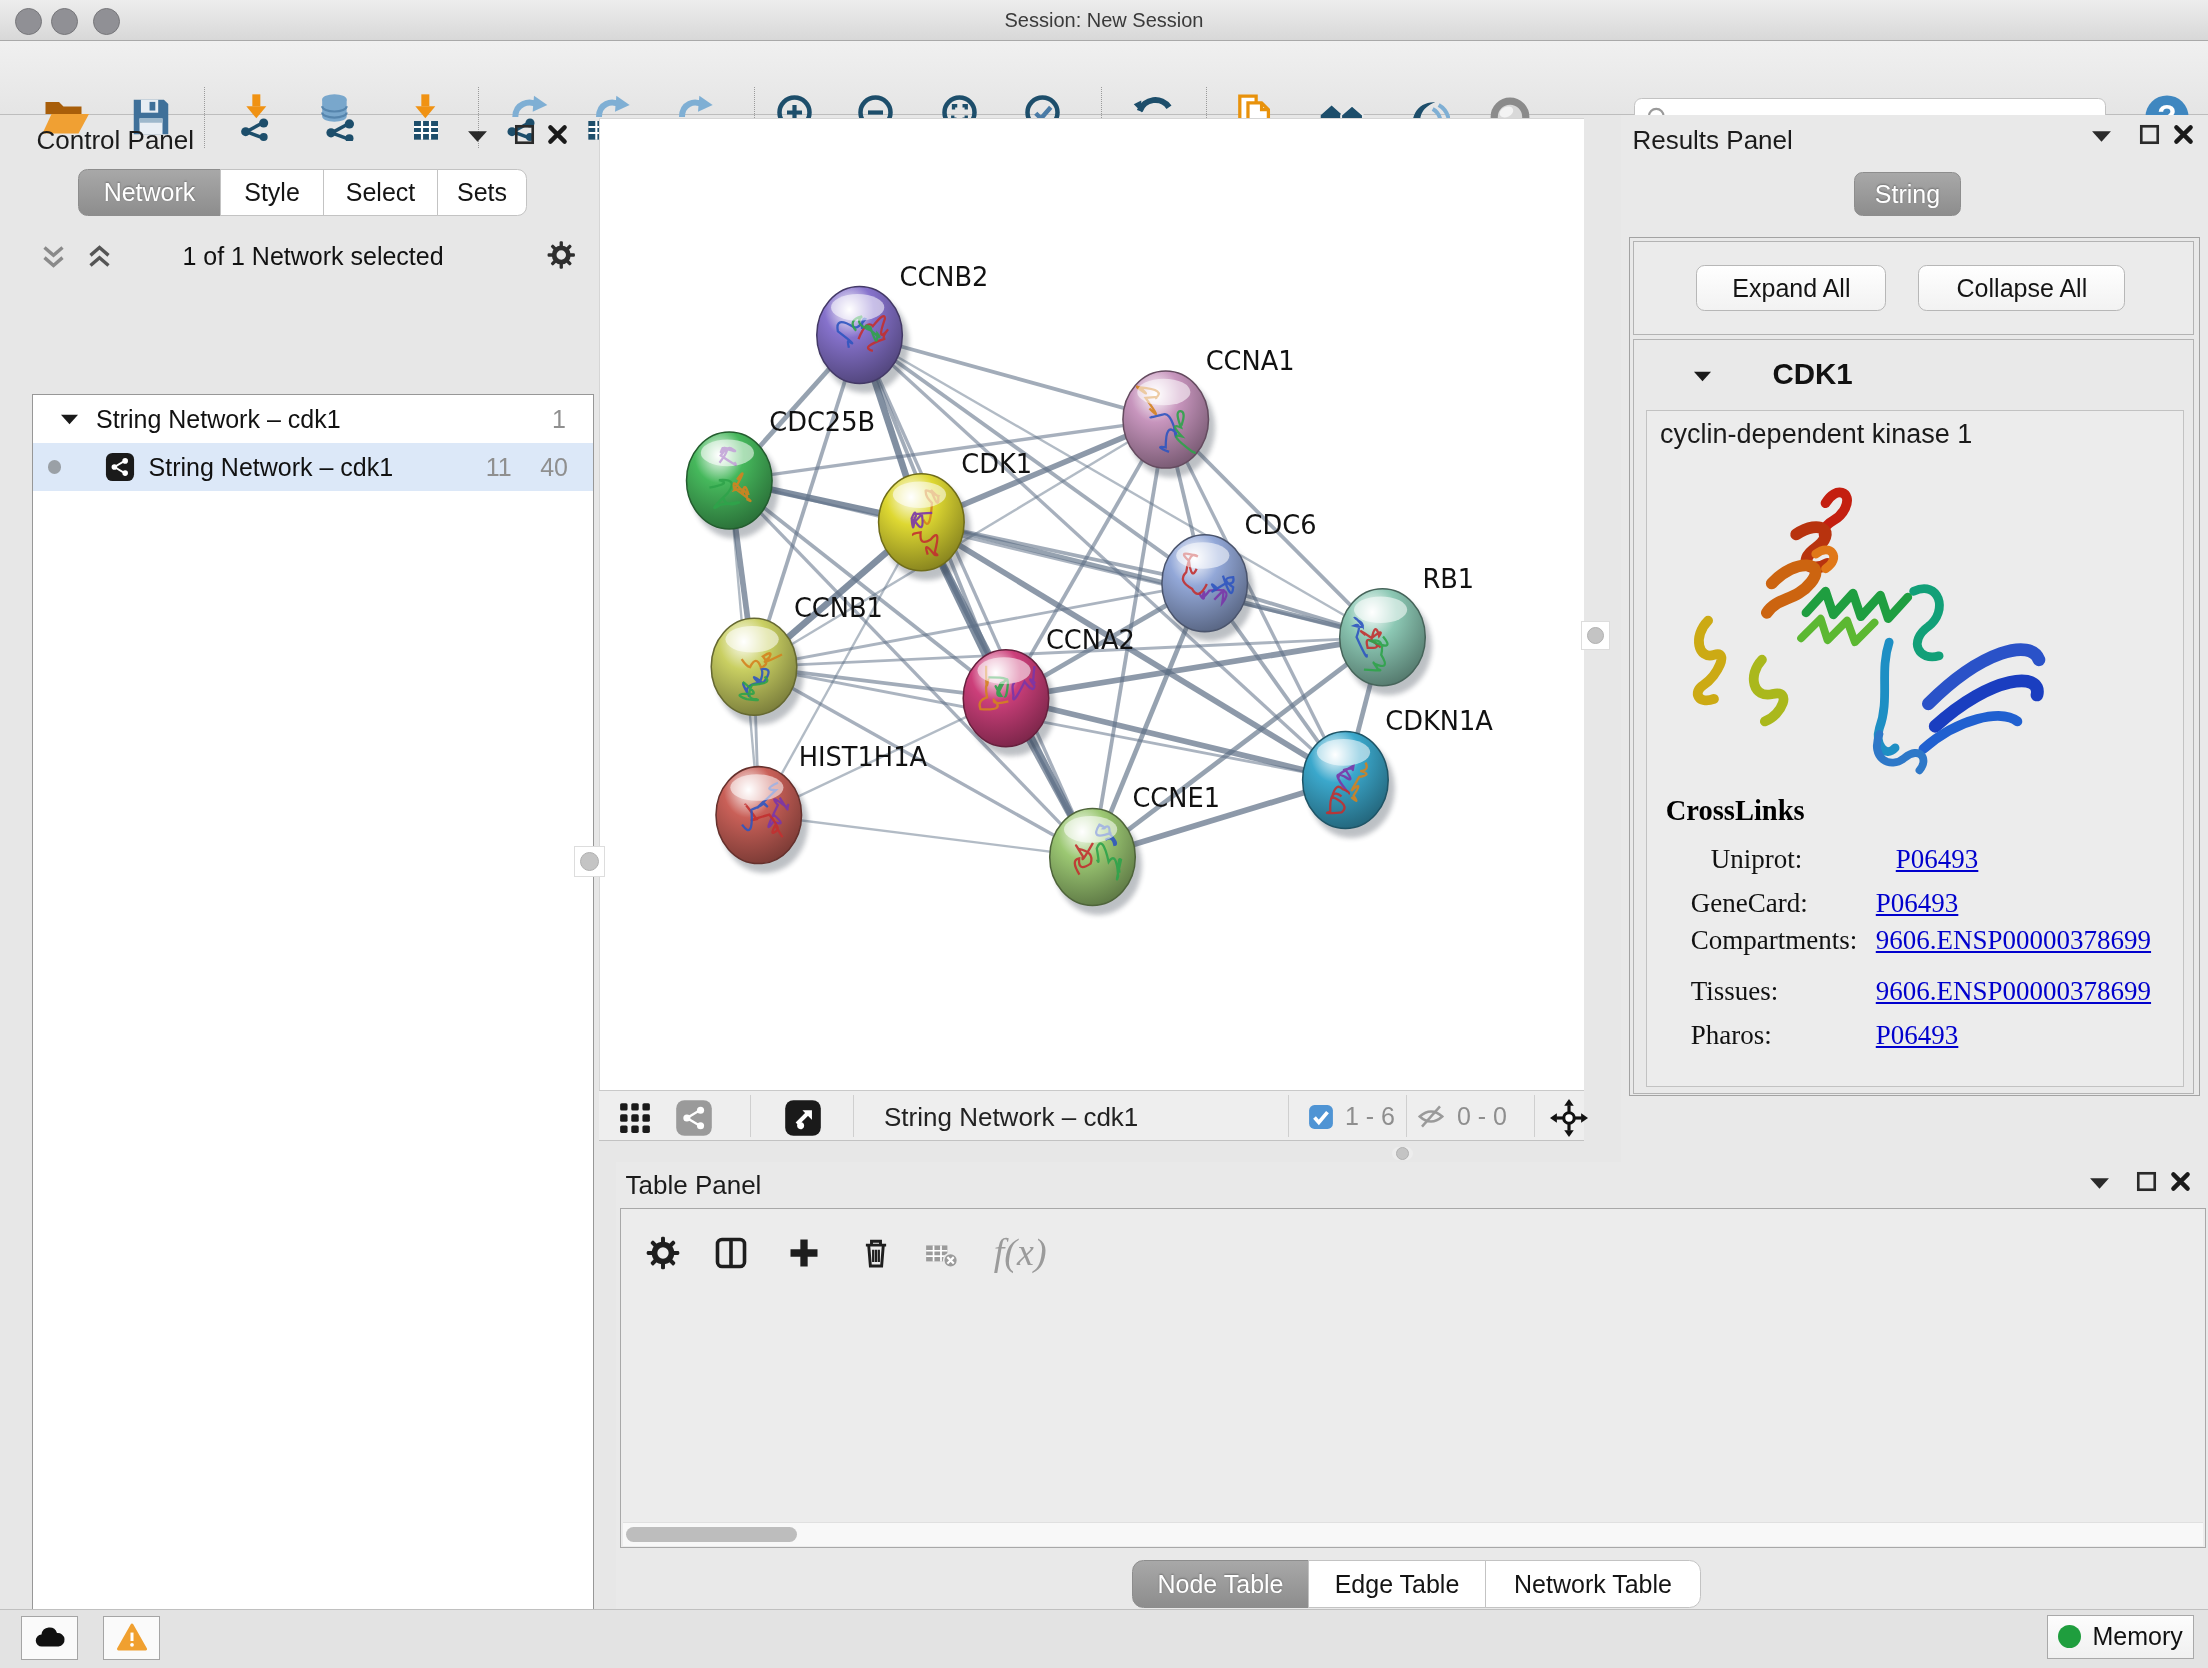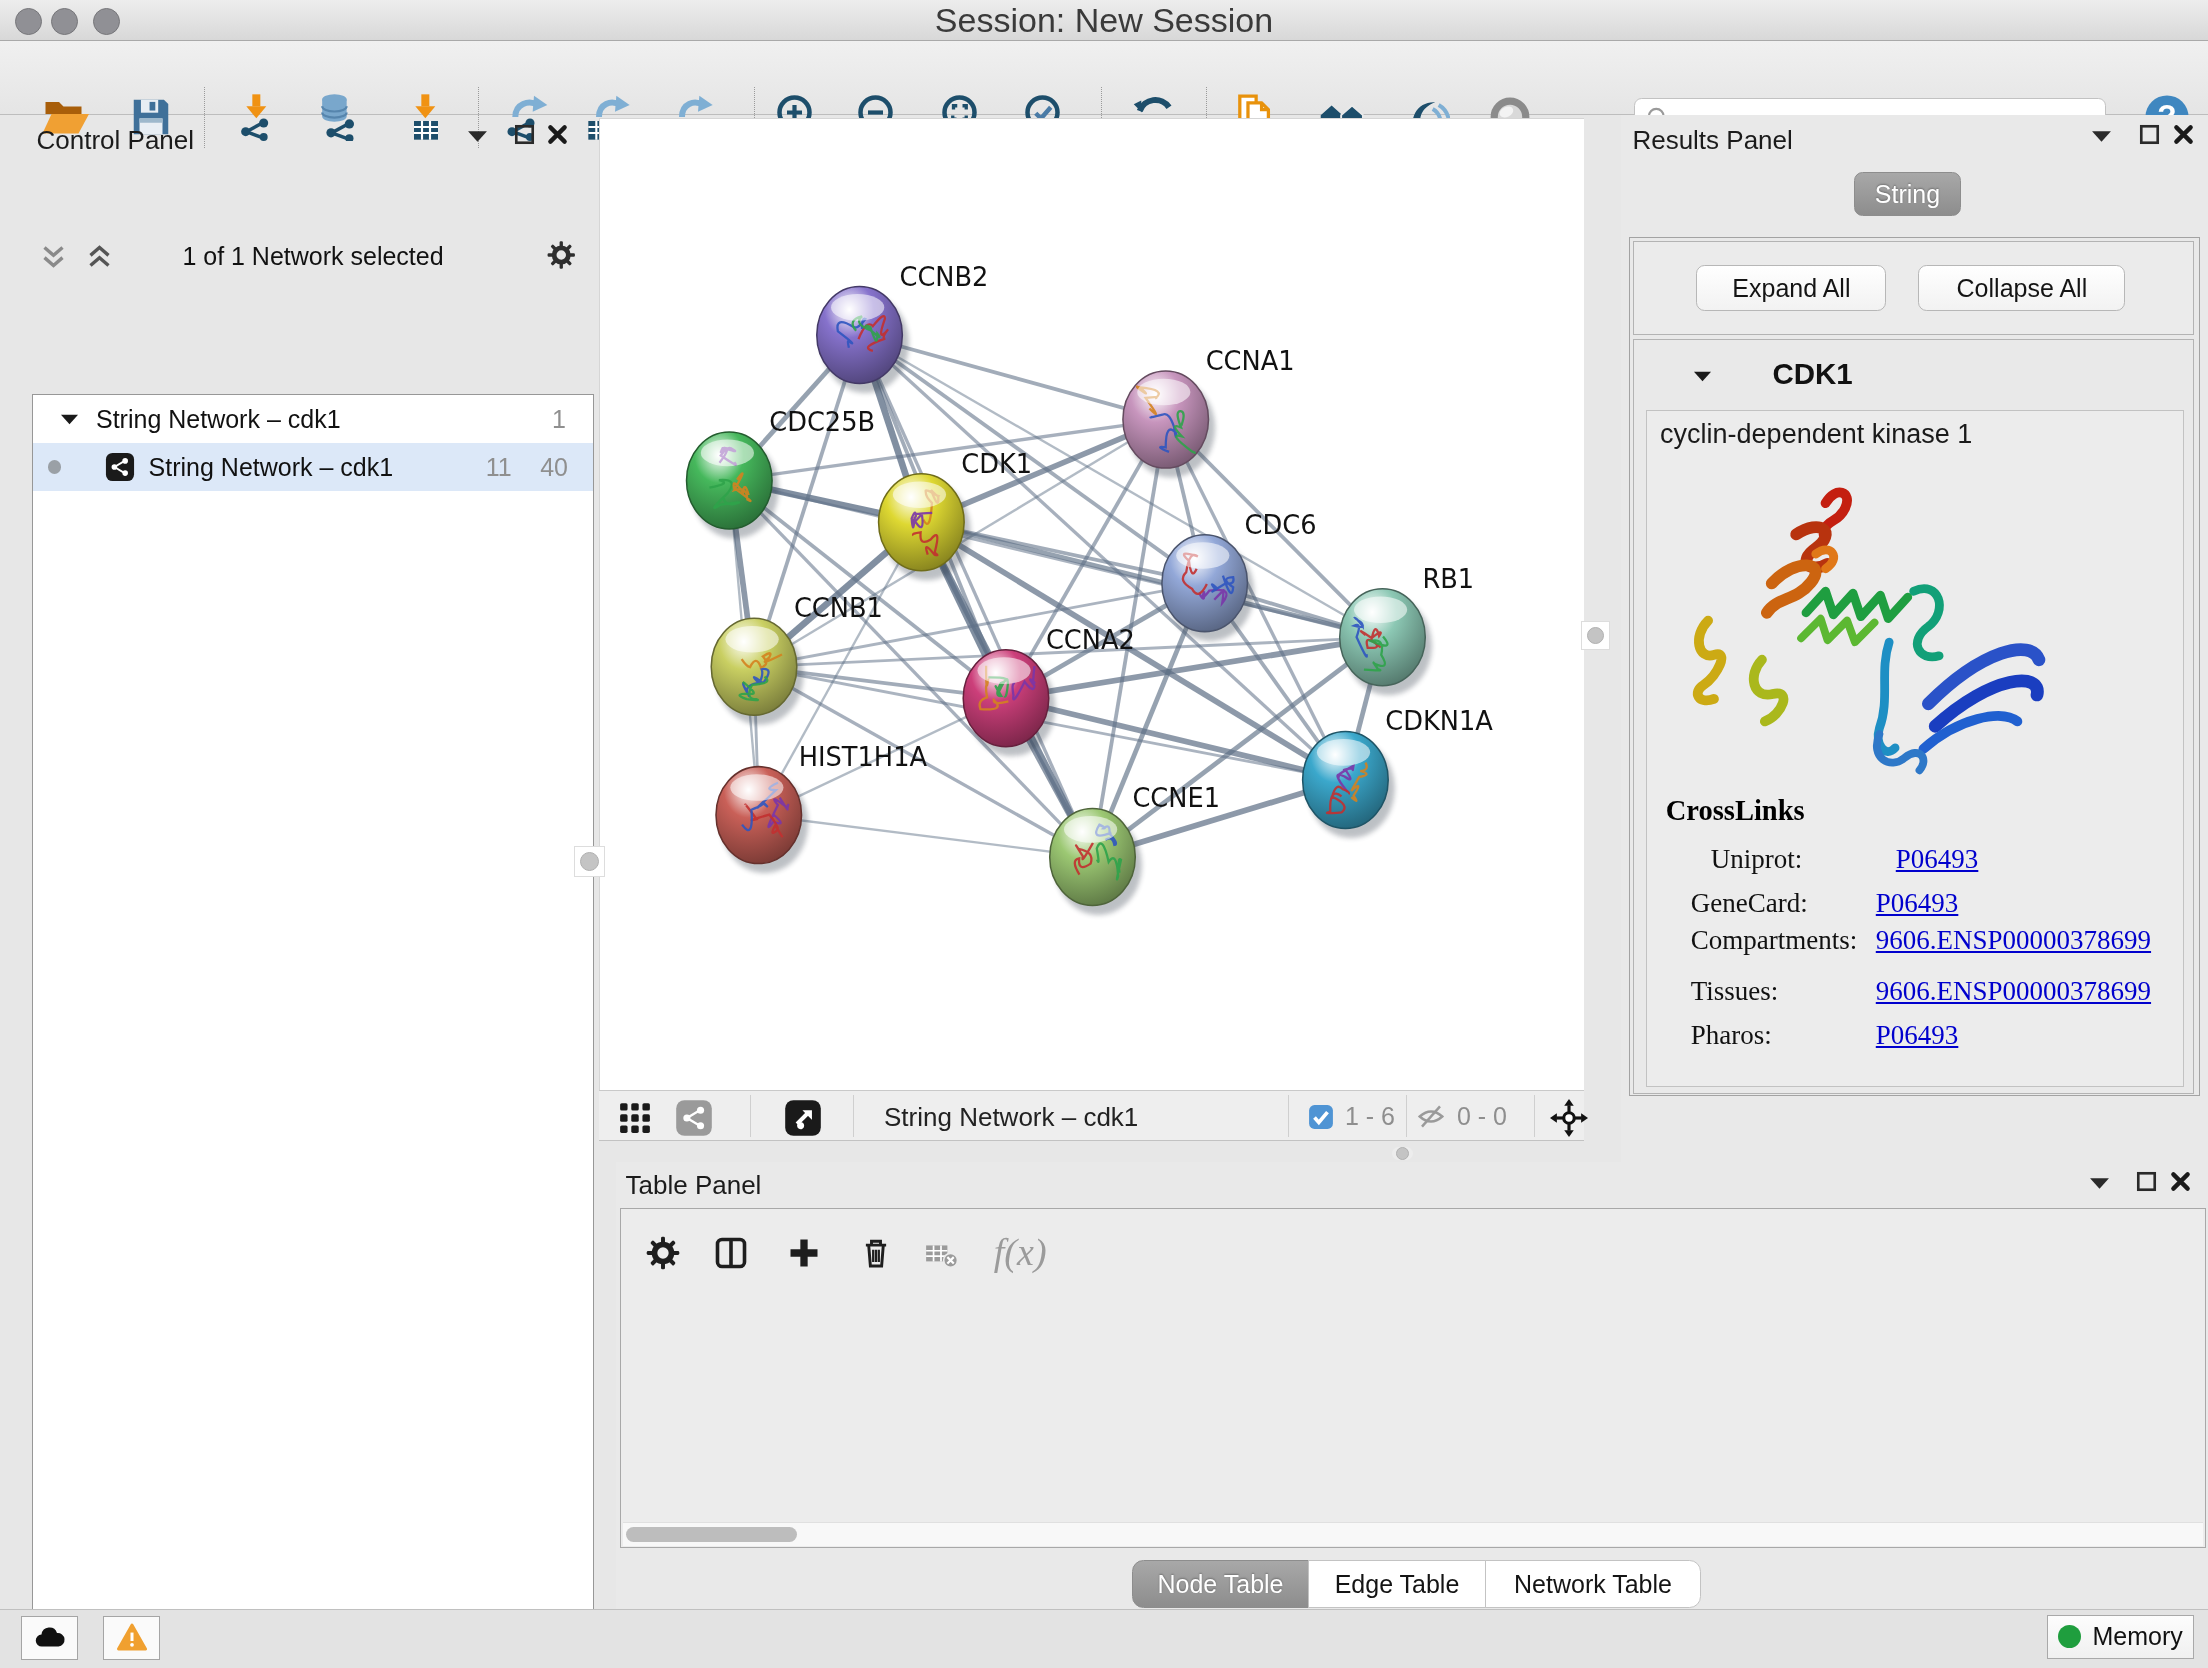--- a/index.html
+++ b/index.html
@@ -2,21 +2,21 @@
 <html style="font-size:15px"><head>
 <meta charset="utf-8">
 <style>
   html,body{margin:0;padding:0}
   body{width:2208px;height:1668px;background:#e7e7e7;font-family:"Liberation Sans",sans-serif;overflow:hidden;position:relative;-webkit-font-smoothing:antialiased}
   .abs{position:absolute}
   .flex{display:flex;align-items:center}
   
   .titlebar{left:0;top:0;width:2208px;height:40px;background:linear-gradient(#ededed,#d8d8d8);border-bottom:1px solid #a9a9a9}
   .tl{width:25px;height:25px;border-radius:50%;background:#909095;border:1px solid #76767a;position:absolute;top:7.6px}
-  .title-text{width:100%;text-align:center;line-height:40px;font-size:34px;color:#3a3a3a}
+  .title-text{width:100%;text-align:center;line-height:40px;font-size:20px;color:#3a3a3a}
   
   .toolbar{left:0;top:41px;width:2208px;height:73px;background:linear-gradient(#f0f0f0,#e5e5e5);border-bottom:1px solid #bdbdbd}
   .tbtn{position:absolute;top:49px;width:53px;height:53px;display:flex;align-items:center;justify-content:center}
   .tsep{position:absolute;top:46px;height:61px;border-left:1.9px dotted #9a9a9a}
   .searchbox{position:absolute;left:1634px;top:57px;width:472px;height:40px;background:#fff;border:1px solid #c2c2c2;border-radius:7.6px;display:flex;align-items:center;padding-left:9.5px;box-sizing:border-box}
   .searchbox input{border:none;outline:none;font-size:23px;width:409px;background:transparent;font-family:"Liberation Sans",sans-serif}
   
   .panel-title{font-size:26px;color:#1b1b1b}
   .winbtn{position:absolute;width:28.5px;height:28.5px;display:flex;align-items:center;justify-content:center}
   
@@ -256,20 +256,26 @@
       <svg width="23" height="23" viewBox="0 0 21 21">
         <rect x="3" y="3" width="15" height="15" fill="none" stroke="#2a2a2a" stroke-width="2.4"></rect>
       </svg>
     </div>
   <div class="winbtn" style="left:535px;top:5.7px">
       <svg width="23" height="23" viewBox="0 0 21 21">
         <path d="M4 4L17 17M17 4L4 17" stroke="#1a1a1a" stroke-width="4" stroke-linecap="round"></path>
       </svg>
     </div>
 
+  <div class="tabseg abs" style="left:70px;top:54px" id="cp-tabs">
+      <div class="tab sel" style="width: 143px; height: 47px; border-radius: 9.5px 0px 0px 9.5px;">Network</div>
+      <div class="tab" style="width: 104px; height: 47px; margin-left: -1px;">Style</div>
+      <div class="tab" style="width: 115px; height: 47px; margin-left: -1px;">Select</div>
+      <div class="tab" style="width: 90px; height: 47px; border-radius: 0px 9.5px 9.5px 0px; margin-left: -1px;">Sets</div>
+    </div>
 
   <div class="abs flex" style="left:24px;top:118px;width:562px;height:46px">
     <div class="winbtn" style="left:7.6px;top:9.5px">
         <svg width="27" height="25" viewBox="0 0 24 22">
           <path d="M4 3l8 7 8-7M4 12l8 7 8-7" stroke="#8a8a8a" stroke-width="3" fill="none"></path>
         </svg>
       </div>
     <div class="winbtn" style="left:53px;top:9.5px">
         <svg width="27" height="25" viewBox="0 0 24 22">
           <path d="M4 19l8-7 8 7M4 10l8-7 8 7" stroke="#555" stroke-width="3" fill="none"></path>

